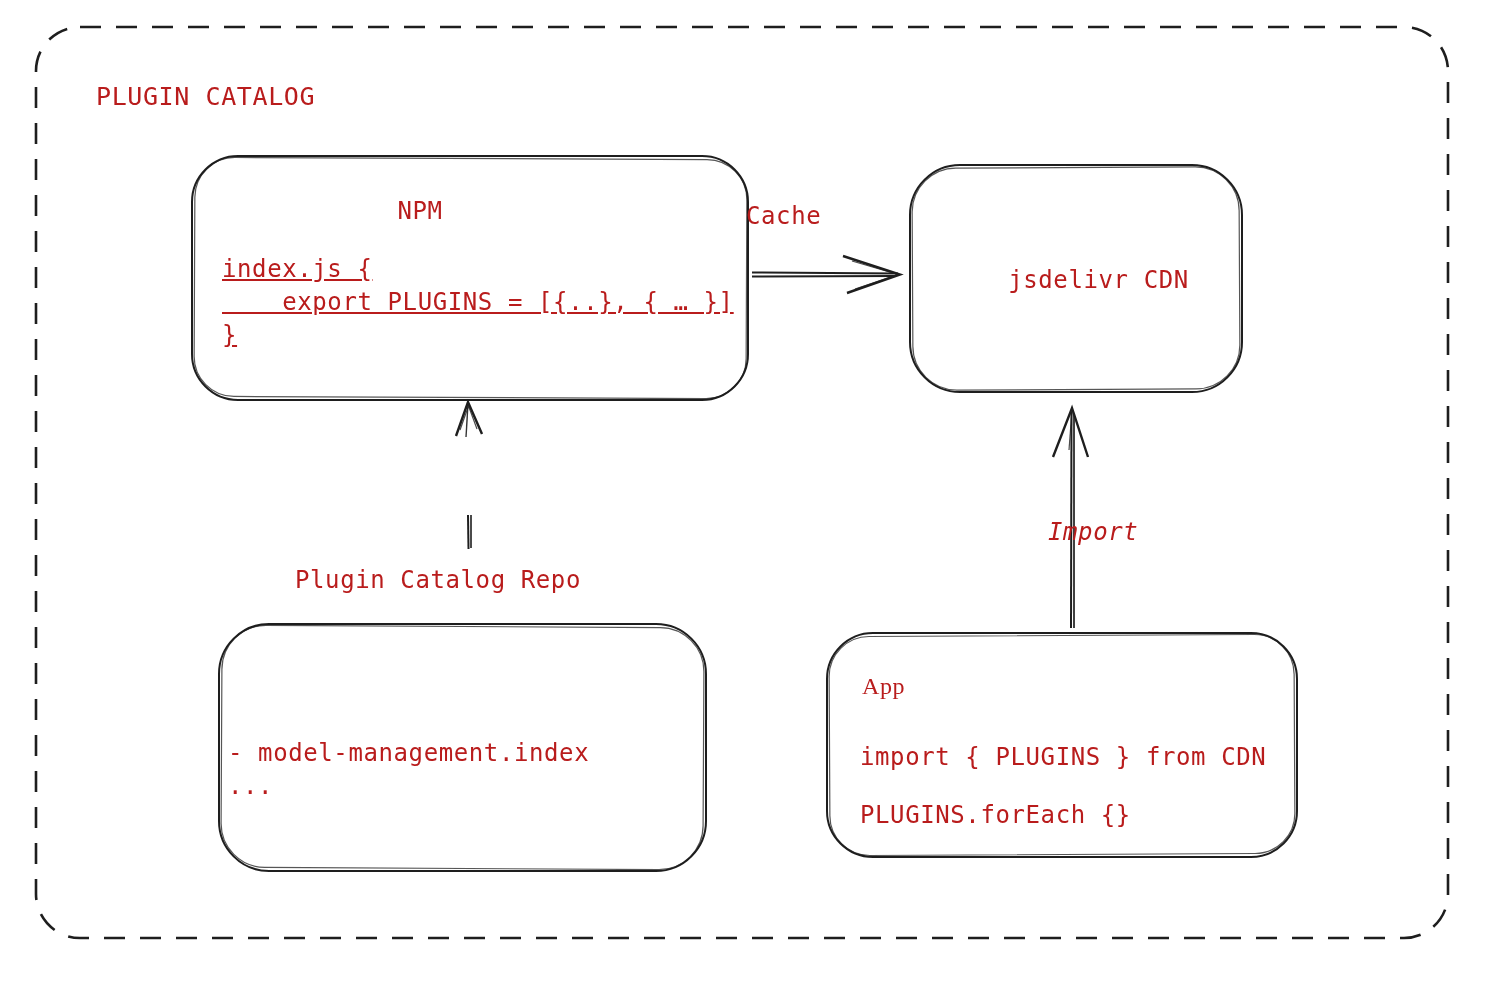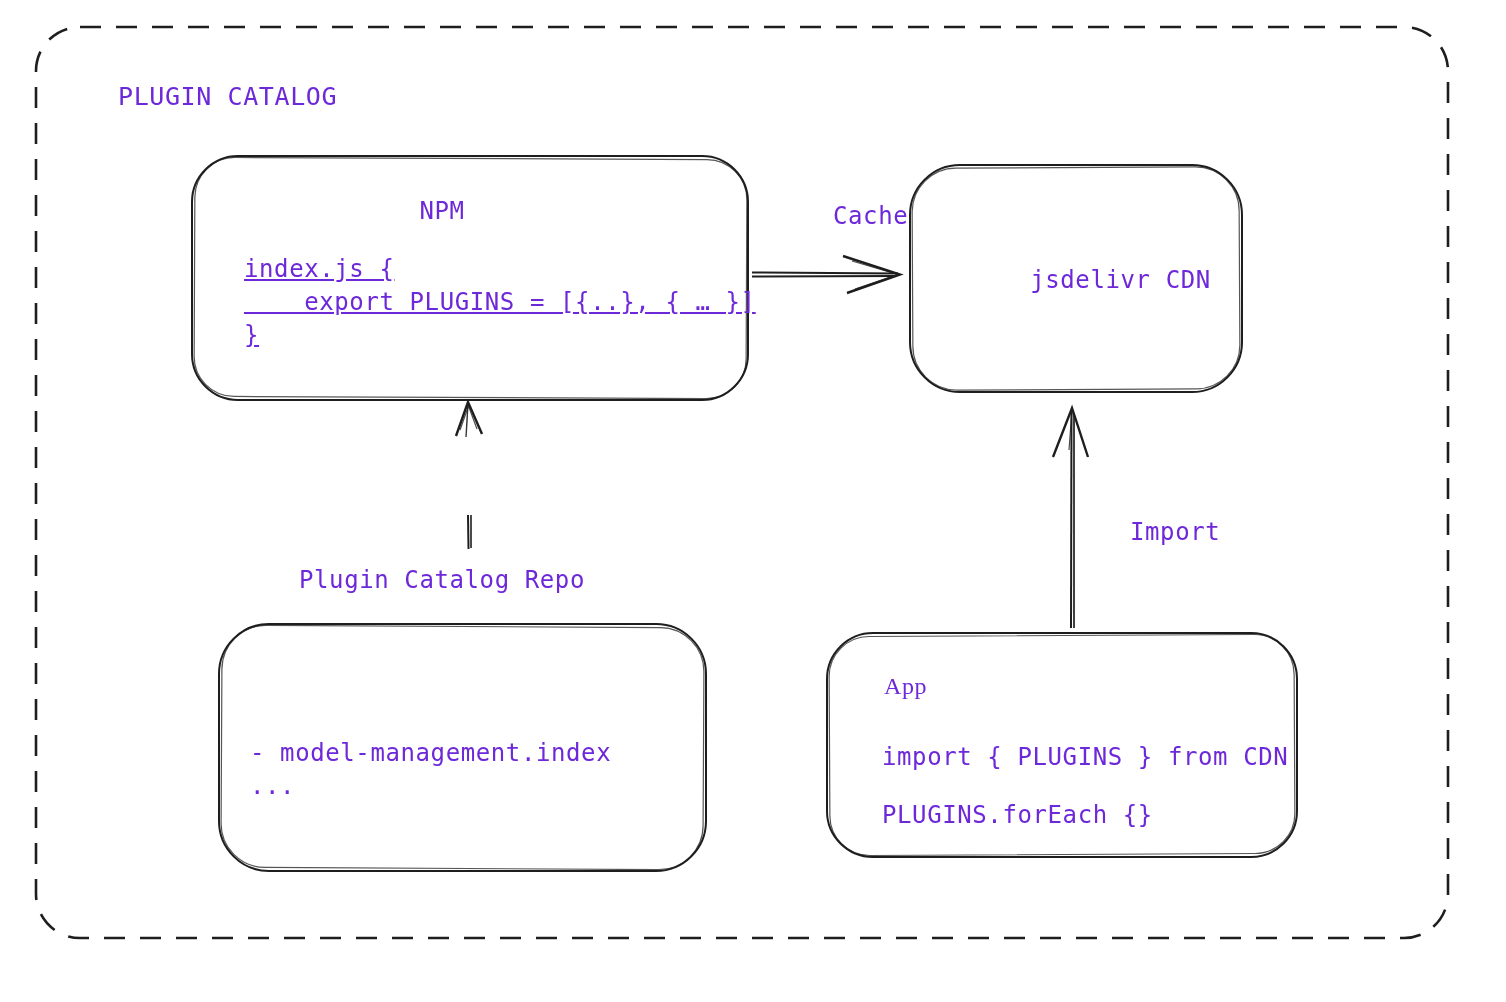--- a/index.html
+++ b/index.html
@@ -10,23 +10,22 @@
     font-family:"DejaVu Sans Mono", monospace;
     color:#1e1e1e;
     overflow:hidden;
   }
   svg.layer{position:absolute;left:0;top:0;}
   .t{
     position:absolute;
     font-size:24px;
     line-height:33px;
     letter-spacing:0.6px;
-    color:#6d28d9;
+    color:#b91c1c;
     white-space:pre;
-    margin-left:22px;
   }
   .center{text-align:center;}
   .title{font-size:25px;}
 </style>
 </head>
 <body>
 
 <div class="canvas">
 
   <svg class="layer" width="1506" height="1002" viewBox="0 0 1506 1002">
@@ -78,27 +77,27 @@
         <line x1="1072" y1="410" x2="1069" y2="450" stroke-width="1.2" opacity="0.8"></line>
       </g>
     </g>
   </svg>
 
   <div class="t title" style="left:96px;top:80px;">PLUGIN CATALOG</div>
 
   <div class="t center" style="left:192px;top:195px;width:456px;">NPM</div>
   <div class="t" style="left:222px;top:253px;text-decoration:underline;"><span>index.js {</span><br><span>    export PLUGINS = [{..}, { … }]</span><br><span>}</span></div>
 
-  <div class="t" style="left:811px;top:200px;">Cache</div>
+  <div class="t" style="left:746px;top:200px;">Cache</div>
 
   <div class="t center" style="left:910px;top:264px;width:377px;">jsdelivr CDN</div>
 
 
-  <div class="t" style="left:277px;top:564px;text-align:center;">Plugin Catalog Repo</div>
+  <div class="t" style="left:295px;top:564px;text-align:center;">Plugin Catalog Repo</div>
   <div class="t" style="left:228px;top:704px;"><br><span>- model-management.index</span><br><span>...</span></div>
 
-  <div class="t" style="left:1108px;top:516px;">Import</div>
+  <div class="t" style="left:1048px;top:516px;font-style:italic;">Import</div>
 
   <div class="t" style="left:862px;top:670px;font-family:Liberation Serif, serif;">App</div>
   <div class="t" style="left:860px;top:741px;">import { PLUGINS } from CDN</div>
   <div class="t" style="left:860px;top:799px;">PLUGINS.forEach {}</div>
 
 </div>
 
 </body></html>

